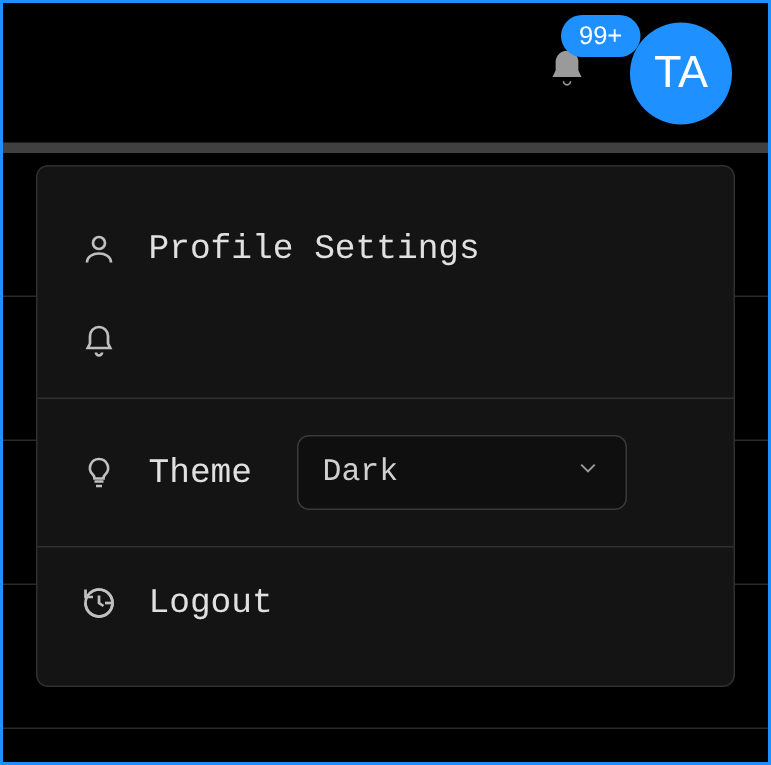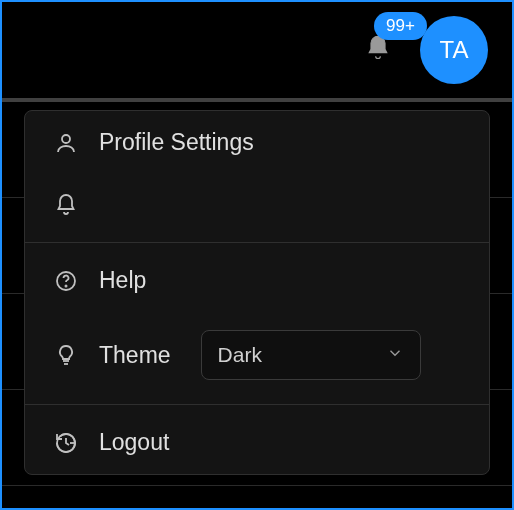--- a/index.html
+++ b/index.html
@@ -17,21 +17,21 @@
       overflow: hidden;
       position: relative;
     }
     .header {
       height: 100px;
       display: flex;
       align-items: center;
       justify-content: flex-end;
       padding-right: 24px;
       gap: 28px;
-      border-bottom: 4px solid #404040;
+      border-bottom: 7px solid #404040;
     }
     .bell-wrapper {
       position: relative;
       display: flex;
       align-items: center;
       justify-content: center;
       cursor: pointer;
     }
     .badge {
       position: absolute;
@@ -46,33 +46,34 @@
     }
     .avatar {
       width: 68px;
       height: 68px;
       border-radius: 50%;
       background: #1e90ff;
       color: #fff;
       display: flex;
       align-items: center;
       justify-content: center;
-      font-size: 24px;
+      font-size: 30px;
       font-weight: 400;
       cursor: pointer;
     }
     .menu {
       position: absolute;
       top: 108px;
       left: 22px;
       right: 22px;
       background: #141414;
       border: 1px solid #2f2f2f;
       border-radius: 8px;
-      padding: 0 0;
+      padding: 24px 0;
+      font-family: Liberation Mono, monospace;
     }
     .menu-item {
       display: flex;
       align-items: center;
       gap: 20px;
       padding: 18px 28px;
       cursor: pointer;
       font-size: 23px;
       color: #e0e0e0;
     }
@@ -180,30 +181,20 @@
     <span class="icon-slot">
       <svg viewBox="0 0 24 24">
           <path d="M6 8a6 6 0 0 1 12 0v5l1.5 3h-15L6 13V8z"></path>
           <path d="M10 19a2 2 0 0 0 4 0"></path>
         </svg>
     </span>
   </div>
 
   <div class="divider"></div>
 
-  <div class="menu-item">
-    <span class="icon-slot">
-      <svg viewBox="0 0 24 24">
-          <circle cx="12" cy="12" r="9"></circle>
-          <path d="M9.5 9a2.5 2.5 0 1 1 3.5 2.3c-.8.4-1 .9-1 1.7"></path>
-          <circle cx="12" cy="17" r="0.6" fill="currentColor"></circle>
-        </svg>
-    </span>
-    <span>Help</span>
-  </div>
 
   <div class="menu-item theme-row">
     <span class="icon-slot">
       <svg viewBox="0 0 24 24">
           <path d="M9 18h6"></path>
           <path d="M10 21h4"></path>
           <path d="M12 3a6 6 0 0 0-4 10.5c.7.7 1 1.5 1 2.5h6c0-1 .3-1.8 1-2.5A6 6 0 0 0 12 3z"></path>
         </svg>
     </span>
     <span class="label">Theme</span>

